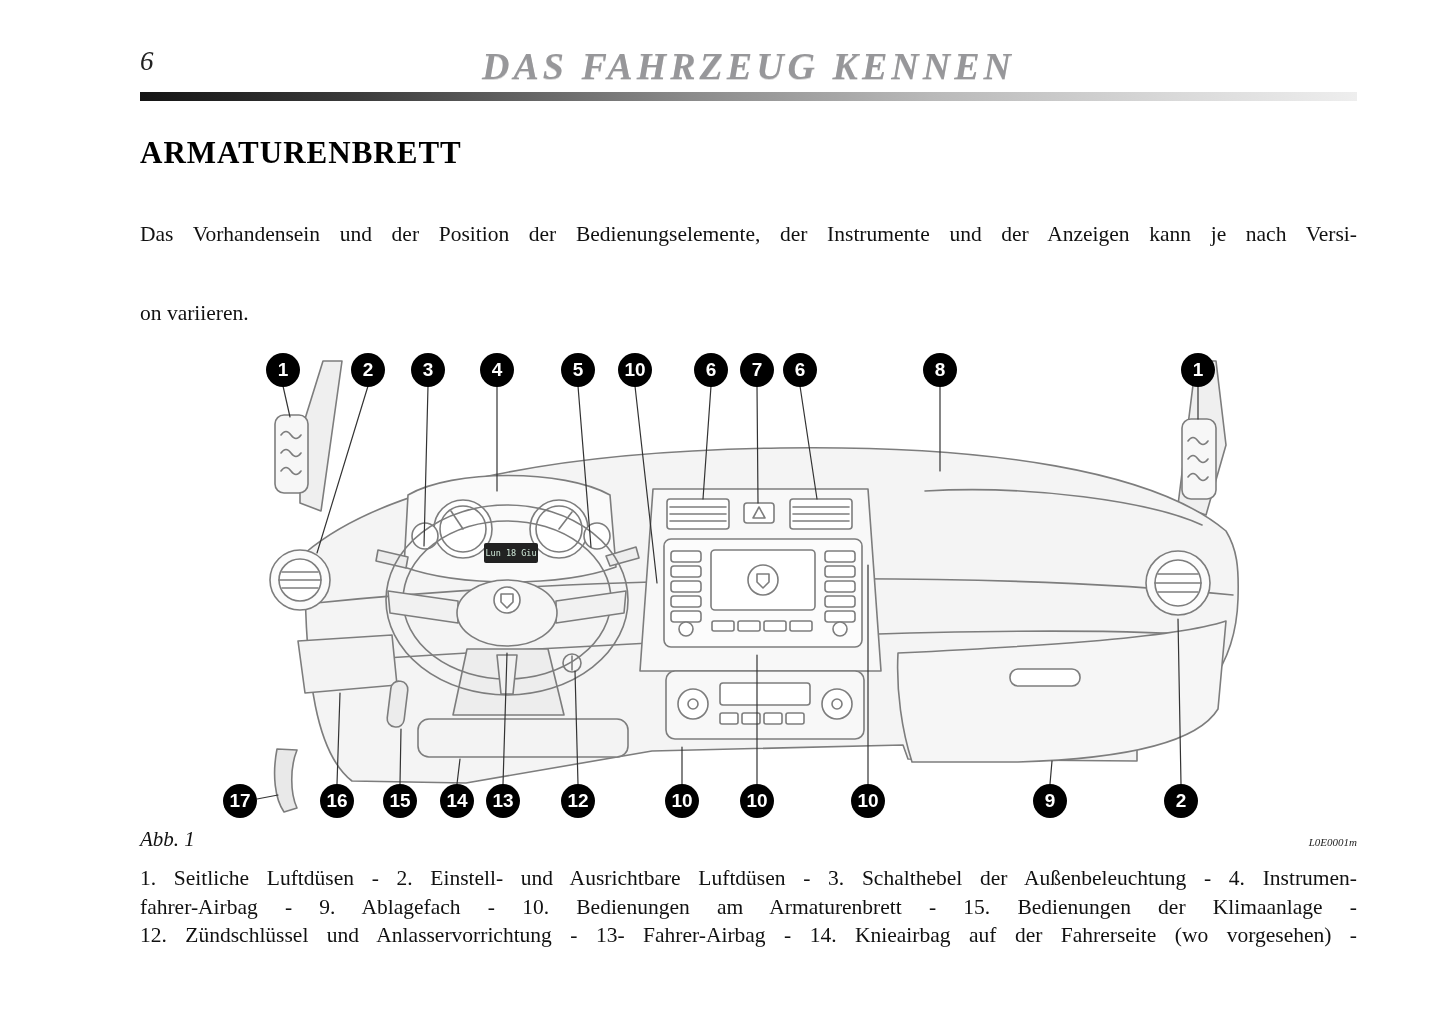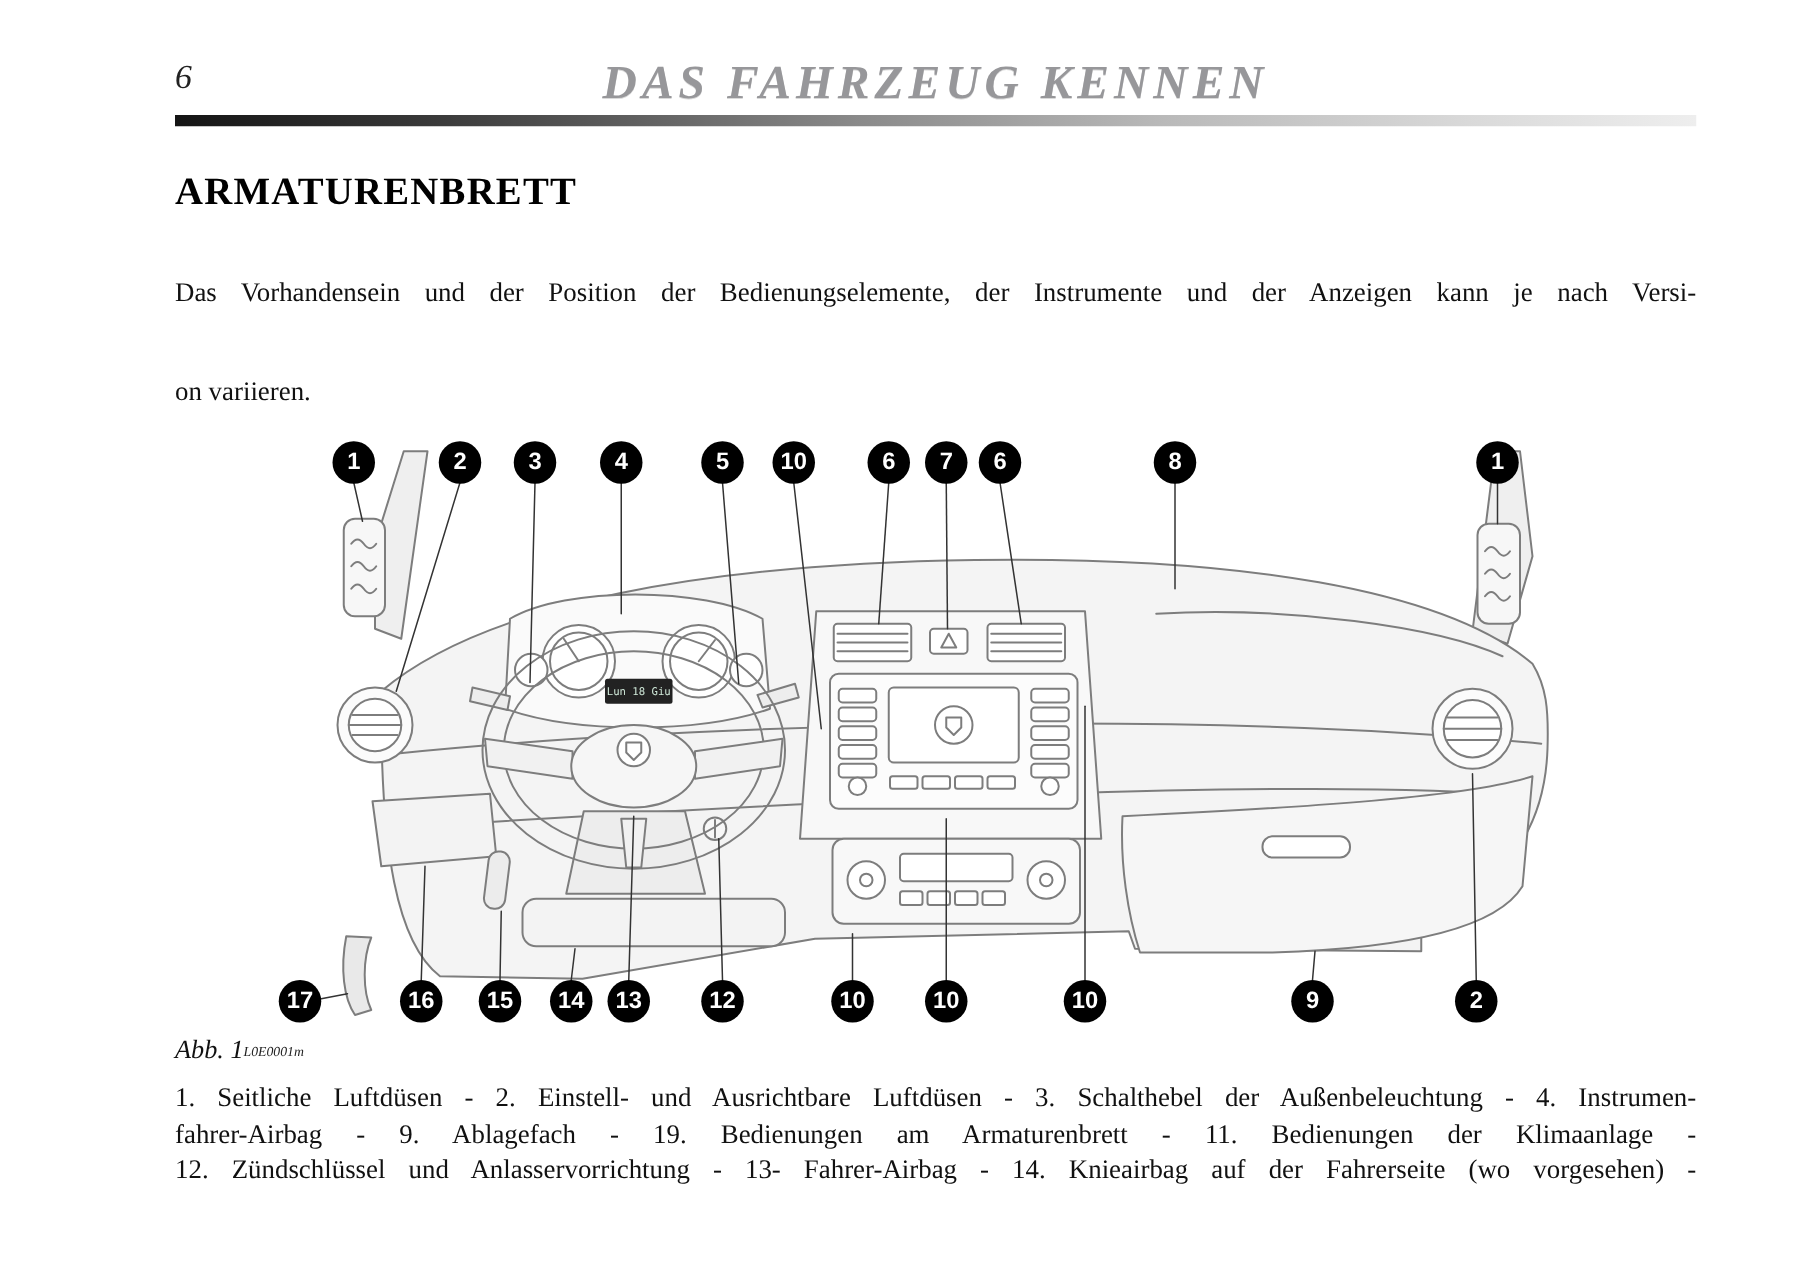--- a/index.html
+++ b/index.html
@@ -44,21 +44,21 @@
   }
   .figure svg { position:absolute; left:0; top:0; }
   .callout {
     position:absolute; width:34px; height:34px; border-radius:50%;
     background:#000; color:#fff;
     font-family:"Liberation Sans", sans-serif; font-weight:bold; font-size:19px;
     display:flex; align-items:center; justify-content:center;
     transform:translate(-50%,-50%);
   }
   .caption-row {
-    display:flex; align-items:flex-end;
+    display:flex; justify-content:space-between; align-items:flex-end;
     margin-top:4px;
   }
   .fig-caption { font-style:italic; font-size:21px; }
   .fig-code { font-style:italic; font-size:11px; color:#222; padding-bottom:4px; }
 
   
   .legend { margin-top:12px; }
   .legend-line {
     font-size:21.5px; line-height:28.5px;
     text-align:justify; text-align-last:justify;
@@ -247,17 +247,17 @@
       </div>
   </figure>
 
   <div class="caption-row">
     <span class="fig-caption">Abb. 1</span>
     <span class="fig-code">L0E0001m</span>
   </div>
 
   <div class="legend">
     <div class="legend-line">1. Seitliche Luftdüsen - 2. Einstell- und Ausrichtbare Luftdüsen - 3. Schalthebel der Außenbeleuchtung - 4. Instrumen-</div>
-    <div class="legend-line">fahrer-Airbag - 9. Ablagefach - 19. Bedienungen am Armaturenbrett - 11. Bedienungen der Klimaanlage -</div>
+    <div class="legend-line">fahrer-Airbag - 9. Ablagefach - 10. Bedienungen am Armaturenbrett - 15. Bedienungen der Klimaanlage -</div>
     <div class="legend-line">12. Zündschlüssel und Anlasservorrichtung - 13- Fahrer-Airbag - 14. Knieairbag auf der Fahrerseite (wo vorgesehen) -</div>
   </div>
 
 </div>
 
 </body></html>

